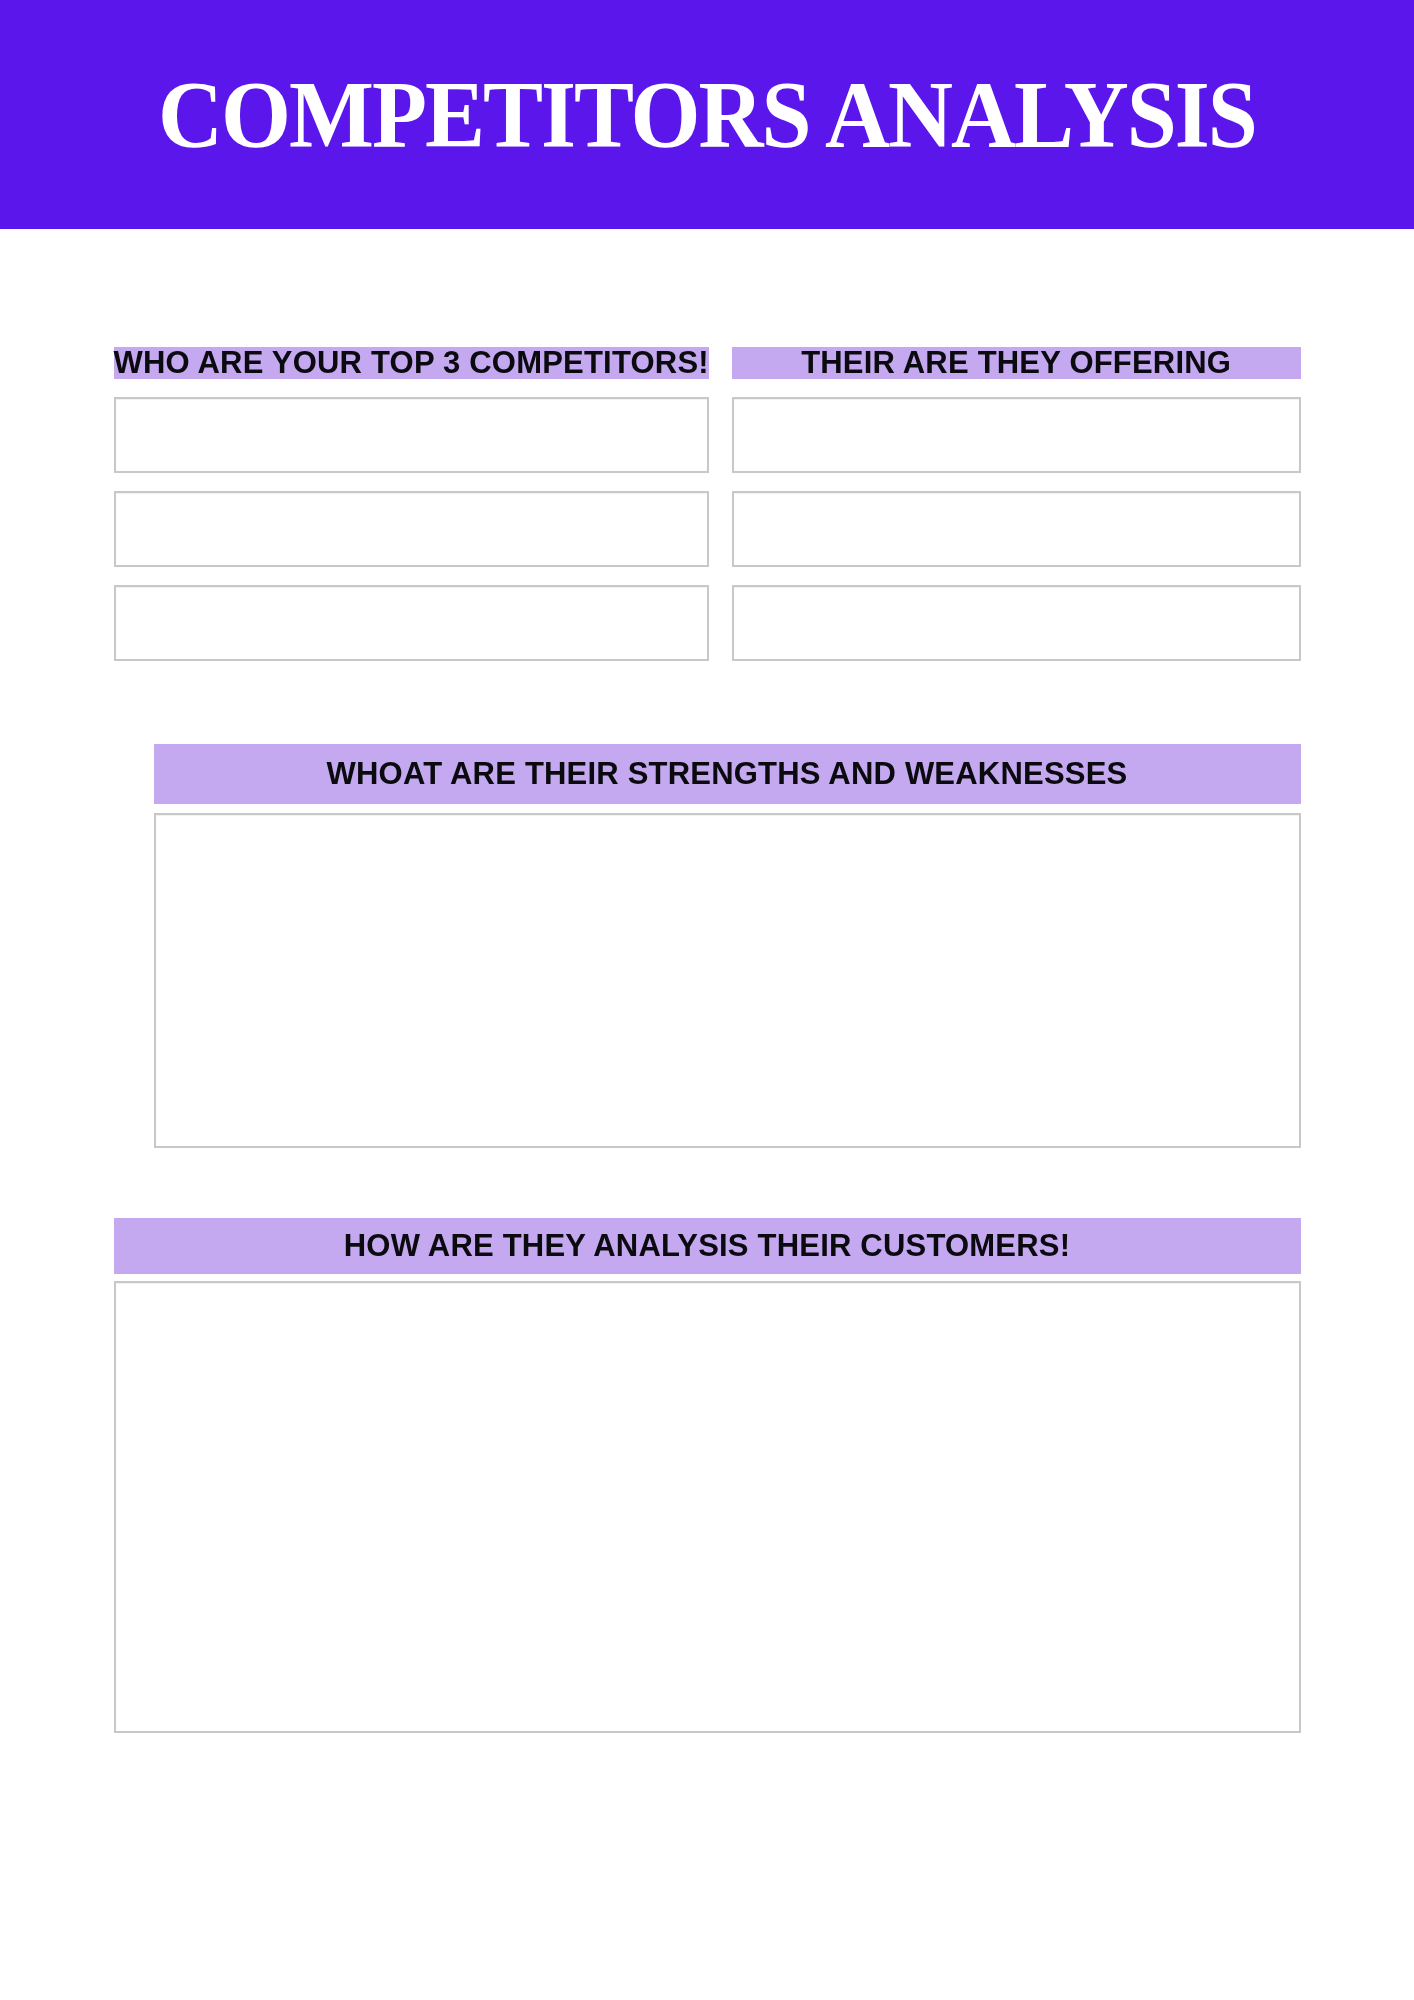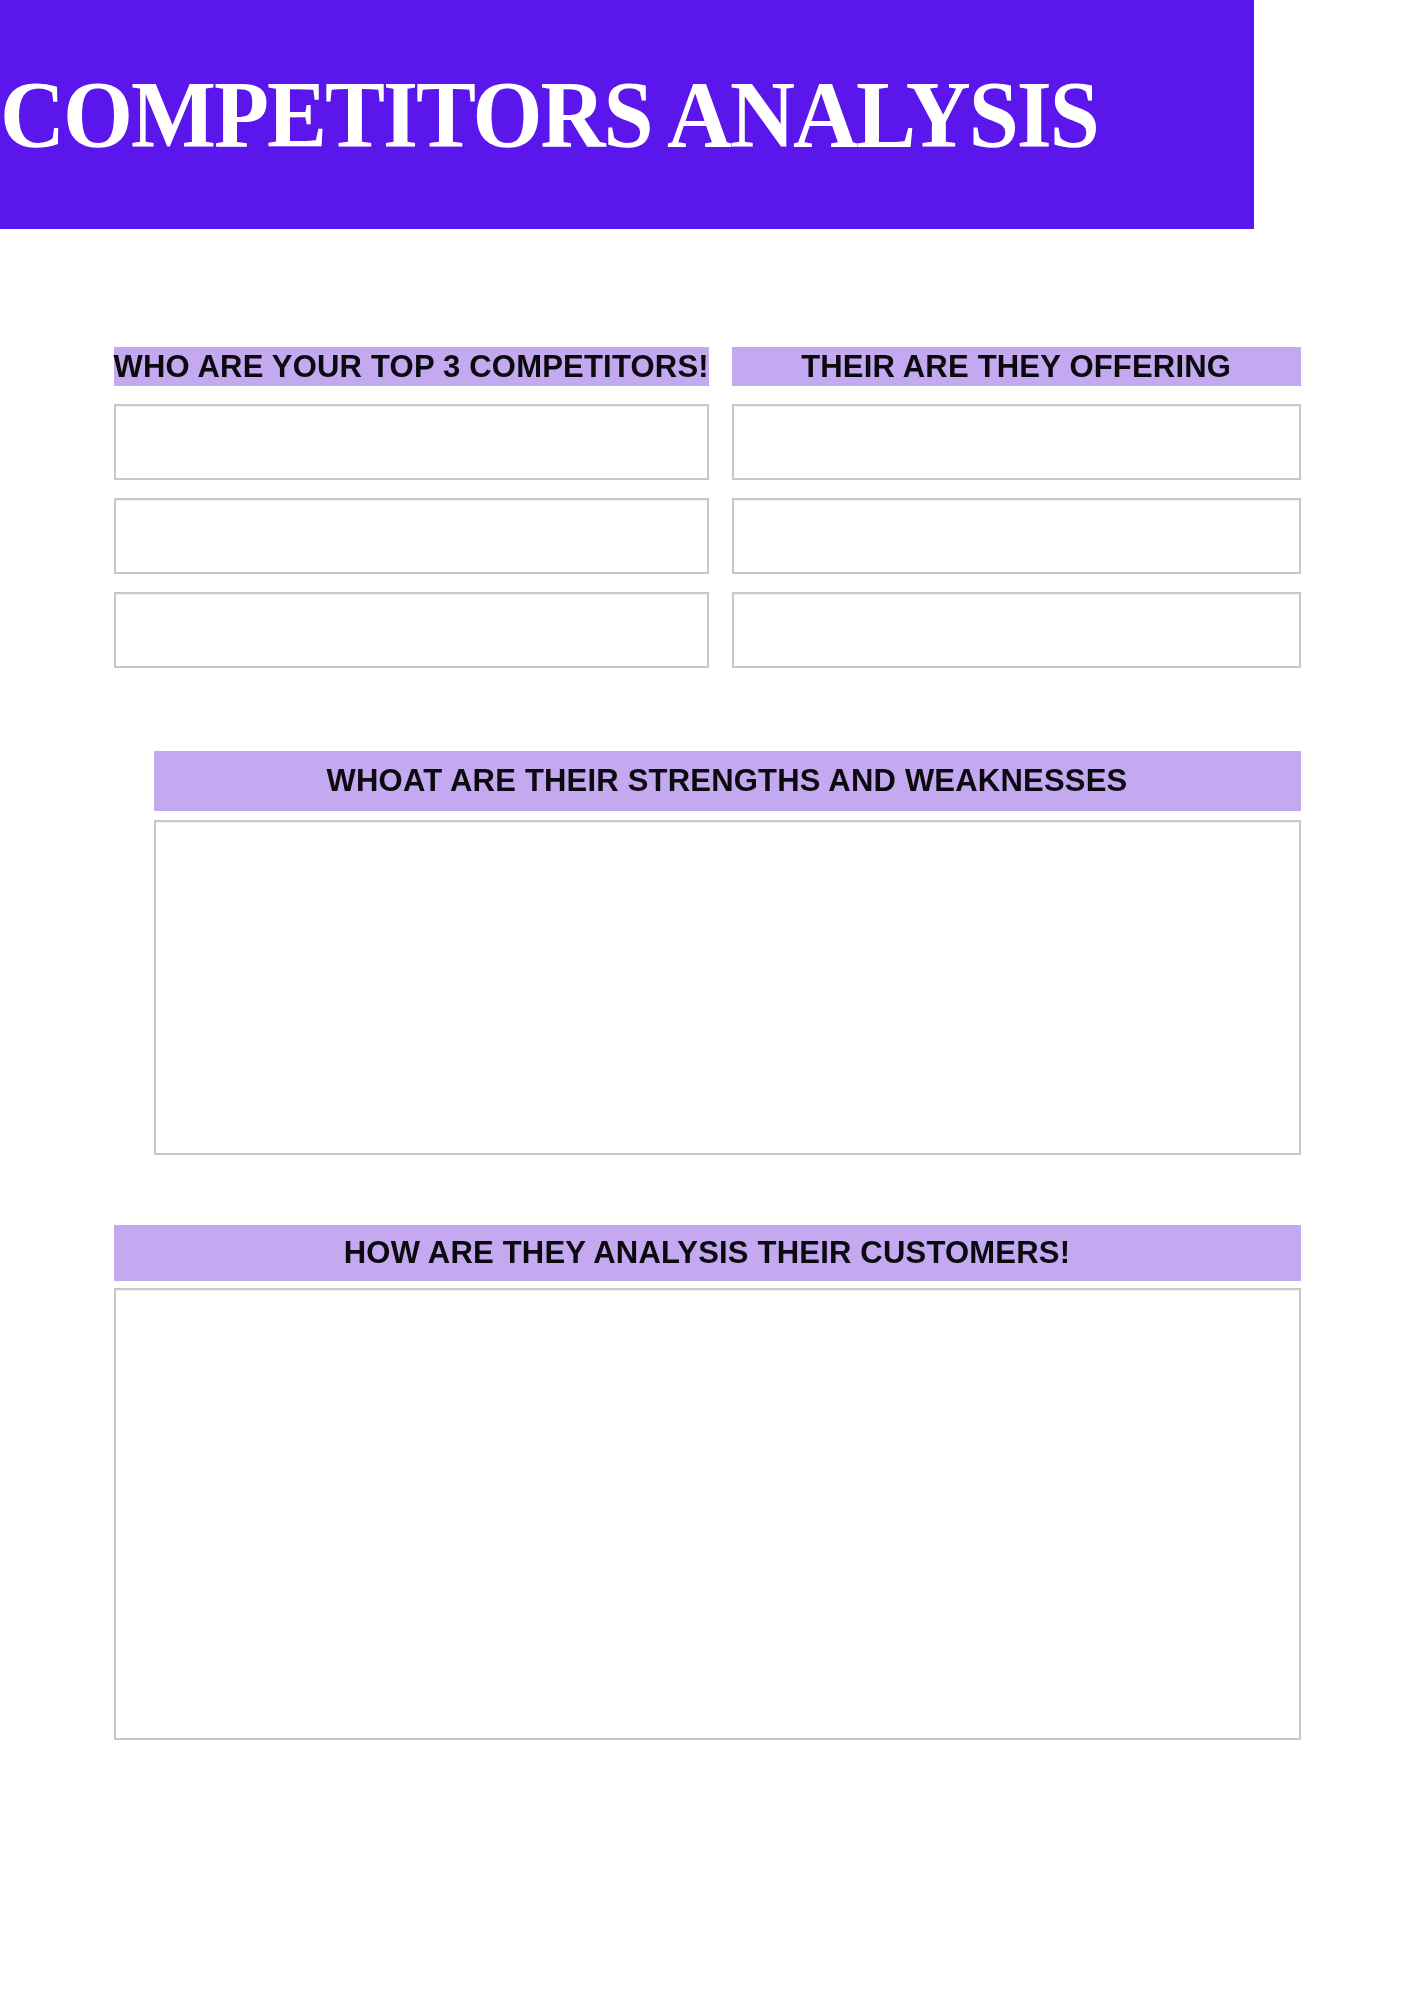--- a/index.html
+++ b/index.html
@@ -18,25 +18,26 @@
     font-family: "Liberation Sans", sans-serif;
   }
   .page {
     position: relative;
     width: 1414px;
     height: 2000px;
     background: var(--page-bg);
     overflow: hidden;
   }
   .banner {
-    width: 1254px;
+    width: 1414px;
     height: 229px;
     background: var(--banner-bg);
     display: flex;
     align-items: center;
+    justify-content: center;
   }
   .banner h1 {
     font-family: "Liberation Serif", serif;
     font-weight: bold;
     font-size: 90px;
     letter-spacing: -2px;
     color: var(--banner-text);
     white-space: nowrap;
     transform: scaleY(1.06);
   }
@@ -53,21 +54,21 @@
   .sec-header {
     background: var(--section-header-bg);
     color: var(--section-header-text);
     display: flex;
     align-items: center;
     justify-content: center;
     text-align: center;
     font-weight: bold;
     font-size: 31px;
     letter-spacing: 0.2px;
-    height: 39px;
+    height: 32px;
     white-space: nowrap;
   }
   .sec-header.tall { height: 60px; }
   .sec-header.tall2 { height: 56px; }
   .answer-box {
     background: var(--answer-box-bg);
     border: 2px solid var(--answer-box-border);
     box-shadow: inset 0 1px 1px rgba(0,0,0,0.06);
   }
   .answer-box.small {

